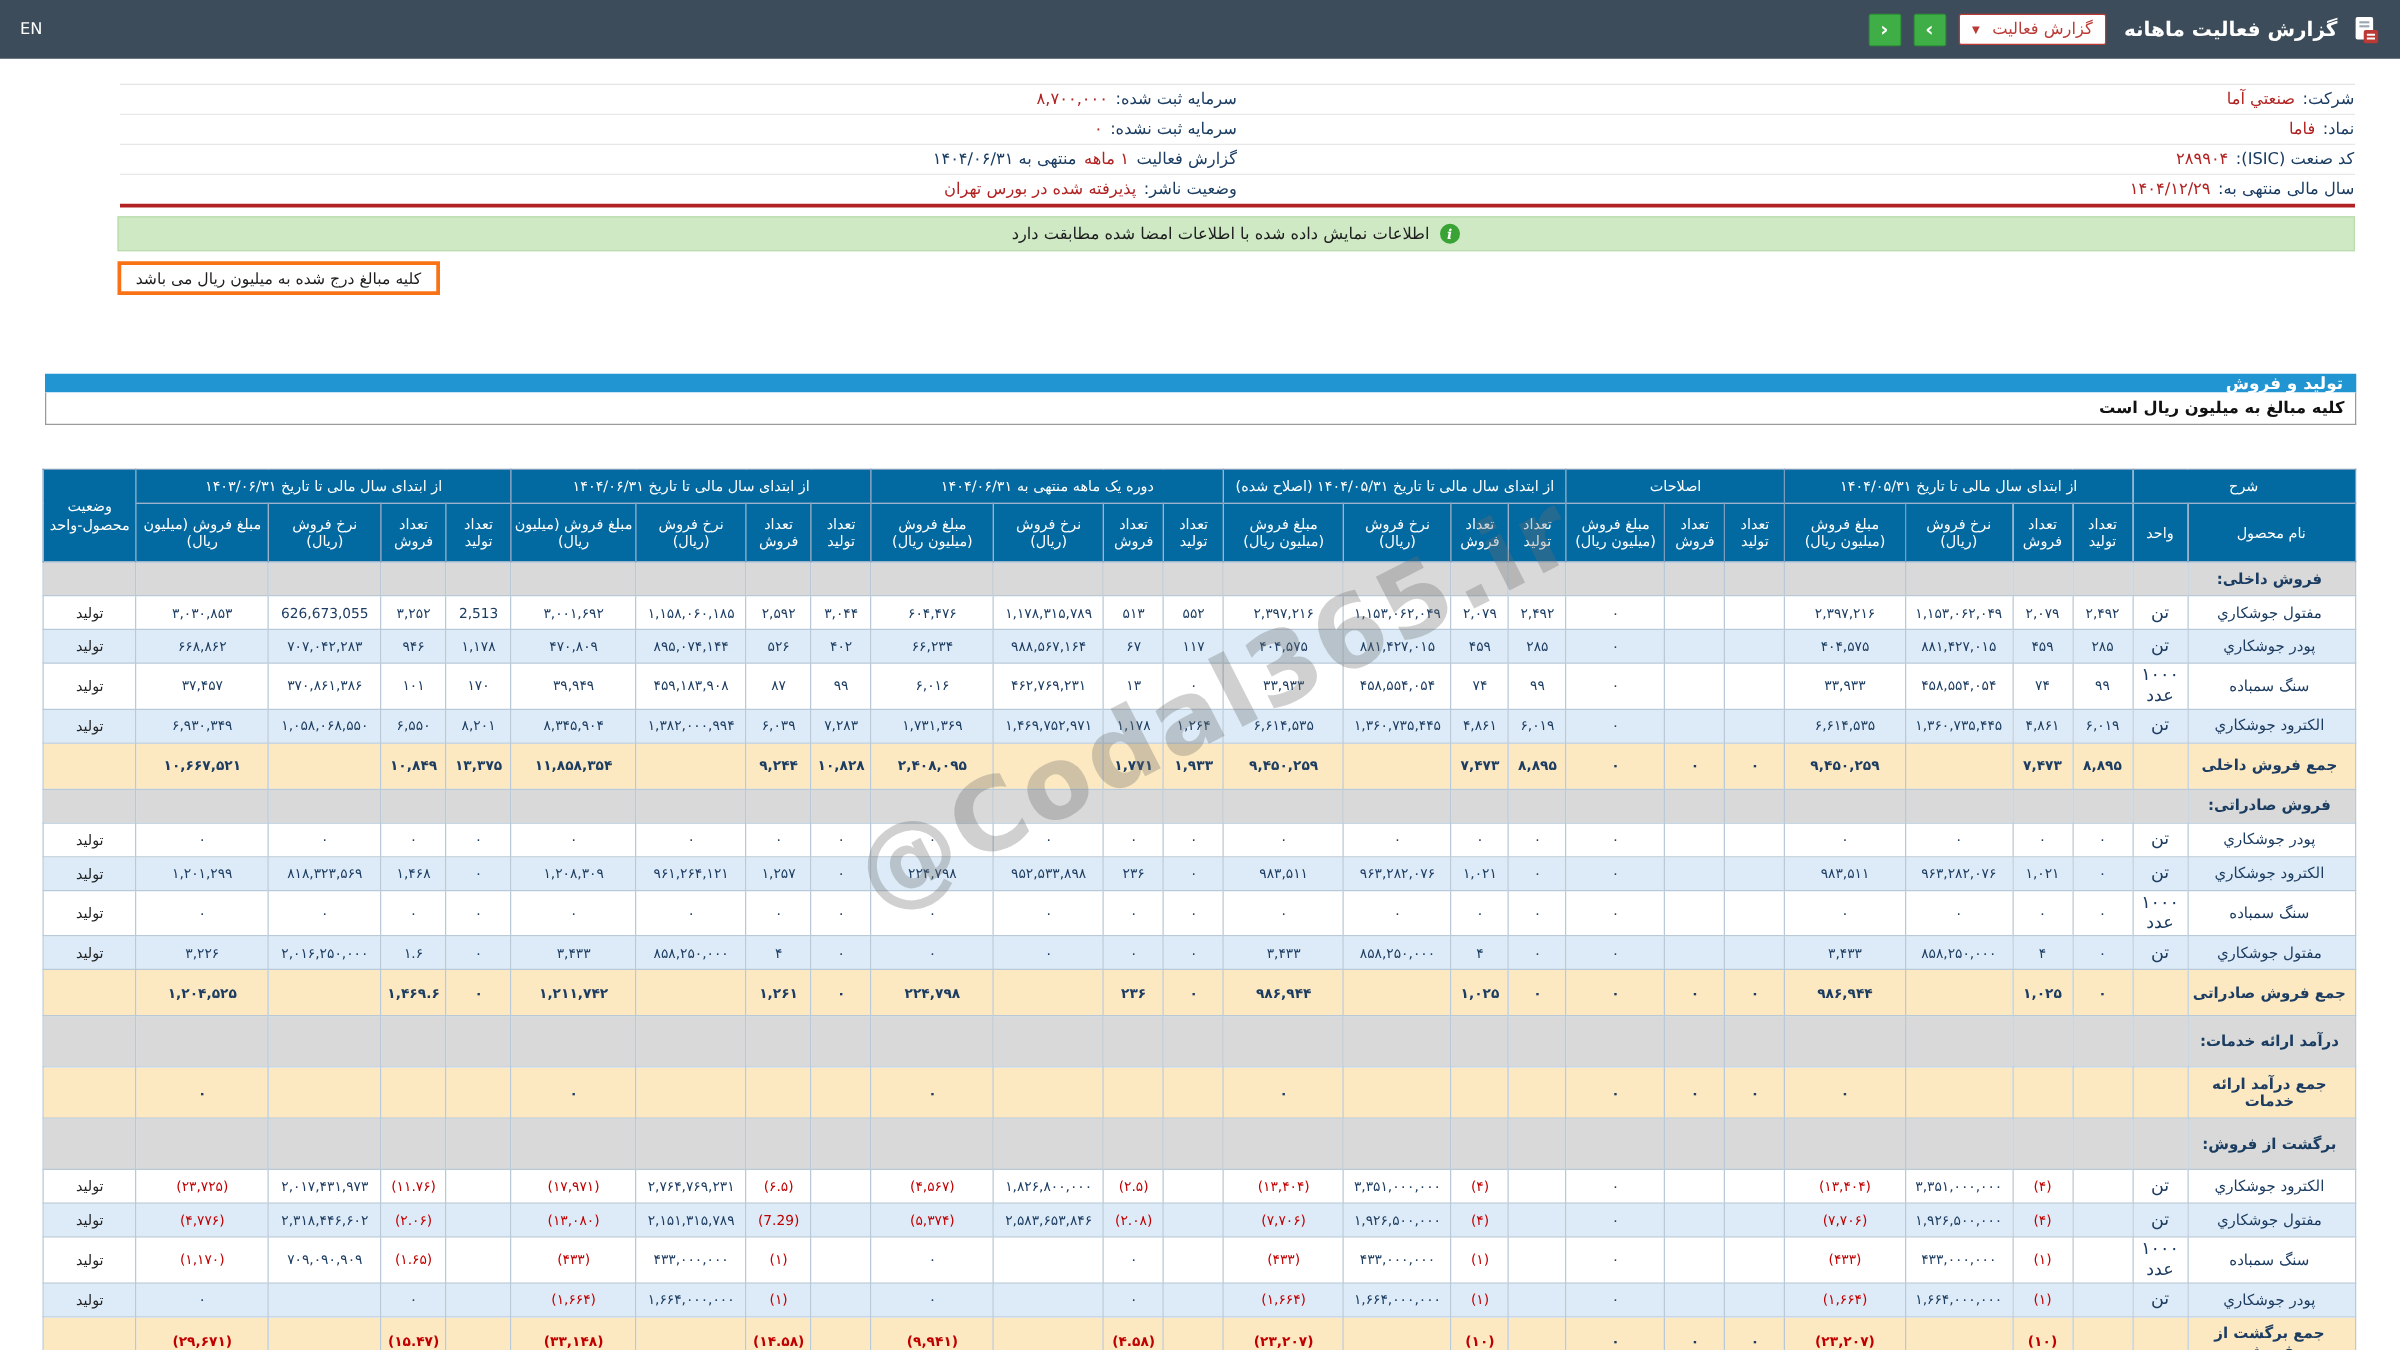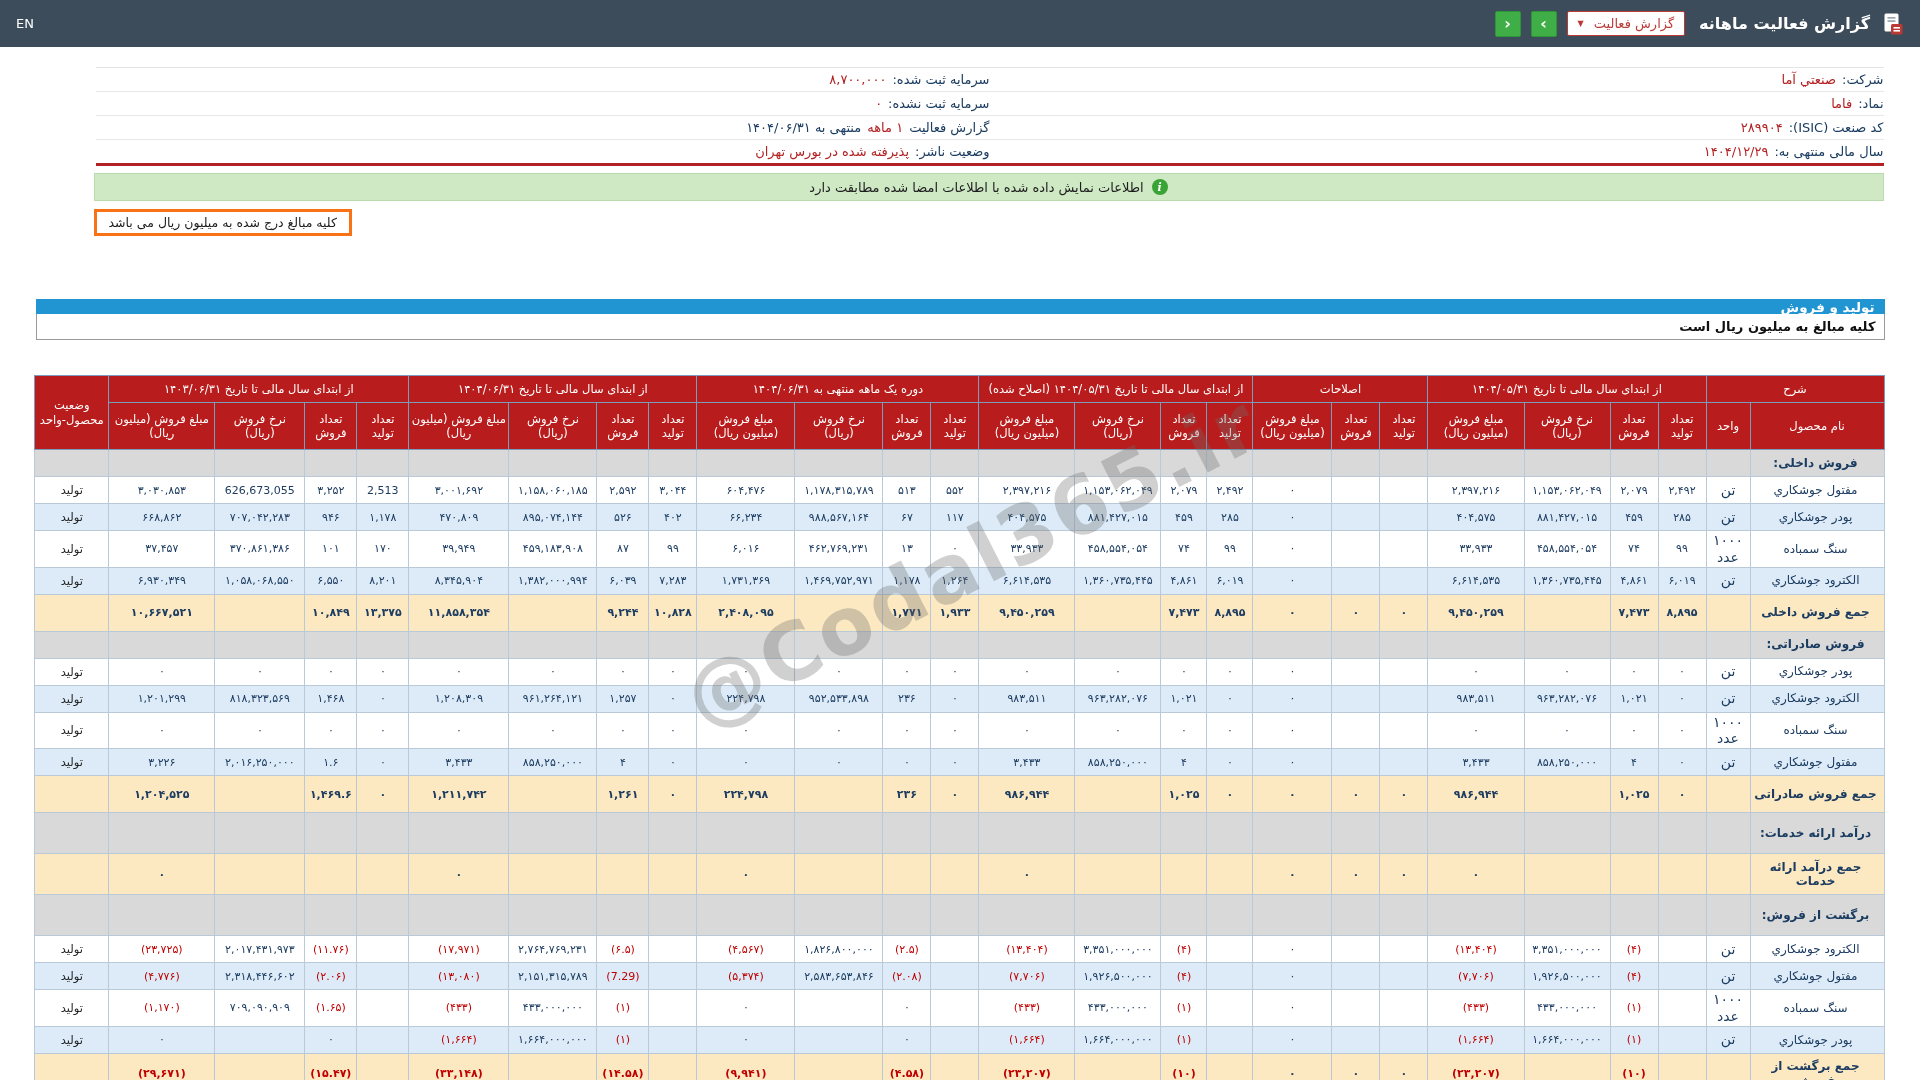--- a/index.html
+++ b/index.html
@@ -36,21 +36,21 @@
   .note-box{width:fit-content;margin:8px auto 0 58px;border:3px solid #f97316;padding:3px 12px;
     font-size:12.5px;color:#1d1d1d;background:#fff;}
   .blue-bar{margin-top:63px;height:15px;background:#2095d2;color:#fff;font-size:13.5px;
     font-weight:bold;display:flex;align-items:center;padding:0 10px;}
   .amounts-row{height:25px;border:1px solid #9a9a9a;border-top:none;display:flex;align-items:center;
     padding:0 8px;font-weight:bold;font-size:13px;color:#111;background:#fff;}
   
   .table-wrap{position:relative;margin-top:35px;}
   table{border-collapse:collapse;table-layout:fixed;width:1849px;}
   th,td{border:1px solid #b9c9d8;}
-  thead th{background:#b91c1c;color:#fff;font-weight:normal;border-color:#7b9cbd;
+  thead th{background:#0369a1;color:#fff;font-weight:normal;border-color:#7b9cbd;
     font-size:11.5px;padding:1px 2px;text-align:center;overflow:hidden;}
   thead tr.group-row th{height:24px;white-space:nowrap;}
   thead tr.sub-row th{height:44px;vertical-align:middle;line-height:1.25;}
   th.status-h{line-height:1.3;}
   tbody td{font-size:11px;color:#1c3c61;text-align:center;padding:1px 2px;height:24px;
     white-space:nowrap;overflow:hidden;vertical-align:middle;}
   td.name{padding-right:5px;white-space:normal;font-size:12px;line-height:1.2;}
   td.unit{white-space:normal;font-size:14px;line-height:1.2;}
   td.status{font-size:11.5px;color:#222;}
   td.num{direction:ltr;}

